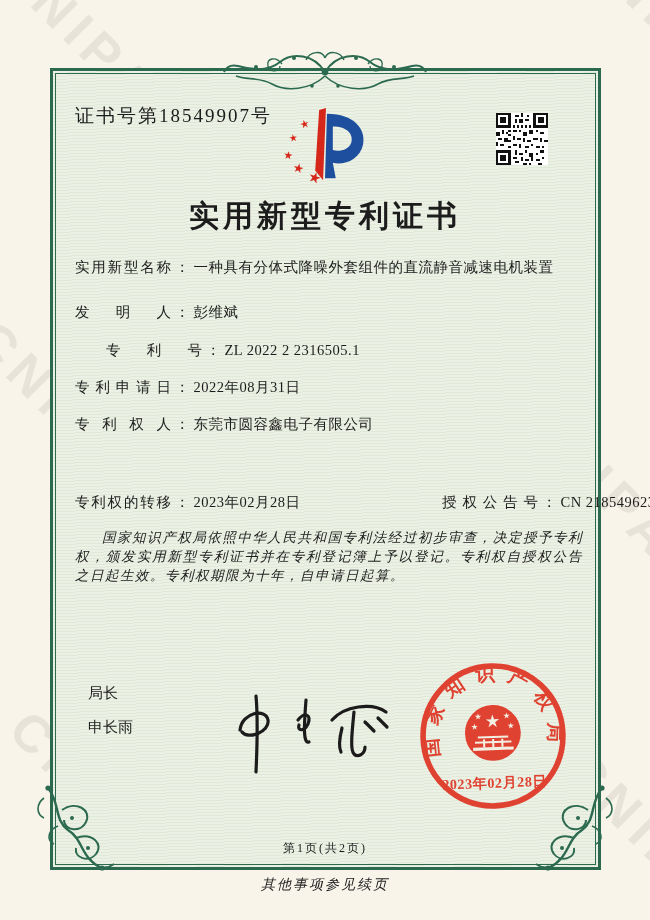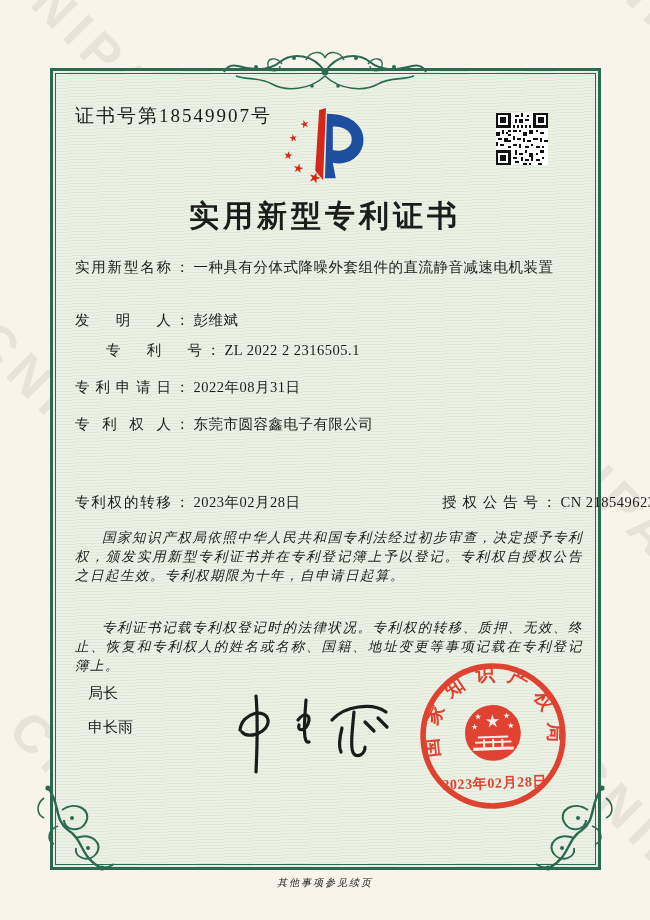--- a/index.html
+++ b/index.html
@@ -21,21 +21,21 @@
   .fieldrow{position:absolute;left:75px;font-size:14.5px;white-space:nowrap;}
   .fieldrow .lab{display:inline-block;width:96px;text-align:justify;text-align-last:justify;vertical-align:bottom;}
   .fieldrow .colon{display:inline-block;margin:0 4px 0 4px;}
   .fieldrow .val{letter-spacing:0.5px;}
   .grant2{position:absolute;left:330px;top:0;margin-left:37px;}
   .body-par{position:absolute;left:75px;width:508px;font-size:13.5px;line-height:19px;text-indent:2em;font-style:italic;letter-spacing:1.5px;text-align:justify;}
   .director{position:absolute;left:88px;top:676px;font-size:15px;line-height:34px;font-family:"Liberation Sans",sans-serif;}
   .sig{position:absolute;left:212px;top:688px;}
   .seal{position:absolute;left:417px;top:660px;transform:rotate(-2deg);}
   .pagenum{position:absolute;left:0;top:840px;width:100%;text-align:center;font-size:12px;letter-spacing:2px;}
-  .footnote{position:absolute;left:0;top:876px;width:100%;text-align:center;font-size:10px;font-style:italic;letter-spacing:2px;}
+  .footnote{position:absolute;left:0;top:876px;width:100%;text-align:center;font-size:14px;font-style:italic;letter-spacing:2px;}
 </style>
 </head>
 <body>
 
 <div class="page">
 
   <div class="wm" style="left:-20px;top:0px;">CNIPA</div>
   <div class="wm" style="left:560px;top:-20px;">CNIPA</div>
   <div class="wm" style="left:-45px;top:370px;">CNIPA</div>
   <div class="wm" style="left:350px;top:250px;">CNIPA</div>
@@ -134,41 +134,40 @@
       M9,18h1v2h-1z M11,19h2v1h-2z M14,18h1v1h-1z M16,19h2v2h-2z M19,19h1v1h-1z M21,18h2v1h-2z
       M8,21h2v1h-2z M12,21h1v2h-1z M14,22h2v1h-2z M17,21h1v2h-1z M19,22h2v1h-2z M22,21h1v1h-1z
       M9,23h2v1h-2z M13,24h2v1h-2z M16,24h1v1h-1z M20,24h2v1h-2z"></path>
   </svg>
 
   <div class="title">实用新型专利证书</div>
 
   <div class="fieldrow" style="top:258px;">
     <span class="lab">实用新型名称</span><span class="colon">：</span><span class="val">一种具有分体式降噪外套组件的直流静音减速电机装置</span>
   </div>
-  <div class="fieldrow" style="top:311px;">
+  <div class="fieldrow" style="top:303px;">
     <span class="lab">发明人</span><span class="colon">：</span><span class="val">彭维斌</span>
   </div>
   <div class="fieldrow" style="top:341px;margin-left:31px;">
     <span class="lab">专利号</span><span class="colon">：</span><span class="val">ZL 2022 2 2316505.1</span>
   </div>
   <div class="fieldrow" style="top:378px;">
     <span class="lab">专利申请日</span><span class="colon">：</span><span class="val">2022年08月31日</span>
   </div>
   <div class="fieldrow" style="top:415px;">
     <span class="lab">专利权人</span><span class="colon">：</span><span class="val">东莞市圆容鑫电子有限公司</span>
   </div>
   <div class="fieldrow" style="top:493px;">
     <span class="lab">专利权的转移</span><span class="colon">：</span><span class="val">2023年02月28日</span>
     <span class="grant2">
       <span class="lab">授权公告号</span><span class="colon">：</span><span class="val">CN 218549623 U</span>
     </span>
   </div>
 
   <div class="body-par" style="top:528px;">国家知识产权局依照中华人民共和国专利法经过初步审查，决定授予专利权，颁发实用新型专利证书并在专利登记簿上予以登记。专利权自授权公告之日起生效。专利权期限为十年，自申请日起算。</div>
-  <div class="body-par" style="top:618px;">专利证书记载专利权登记时的法律状况。专利权的转移、质押、无效、终止、恢复和专利权人的姓名或名称、国籍、地址变更等事项记载在专利登记簿上。</div>
 
   <div class="director">
     <div>局长</div>
     <div>申长雨</div>
   </div>
 
   <svg class="sig" width="190" height="92" viewBox="0 0 190 92">
     <g stroke="#1b1b1b" stroke-width="3.2" fill="none" stroke-linecap="round">
       <path d="M28,42 C30,24 54,20 56,32 C58,44 36,52 30,44"></path>
       <path d="M44,8 C46,30 45,62 44,84"></path>
@@ -206,16 +205,17 @@
           <rect x="55" y="86" width="40" height="3"></rect>
           <rect x="65" y="78" width="2" height="8"></rect>
             <rect x="74" y="78" width="2" height="8"></rect>
             <rect x="83" y="78" width="2" height="8"></rect>
         </g>
       </g>
       <text x="75" y="126" font-size="14" font-weight="bold" fill="#df3322" text-anchor="middle" letter-spacing="0.5">2023年02月28日</text>
     </g>
   </svg>
 
+  <div class="pagenum">第1页(共2页)</div>
 
   <div class="footnote">其他事项参见续页</div>
 
 </div>
 
 </body></html>

